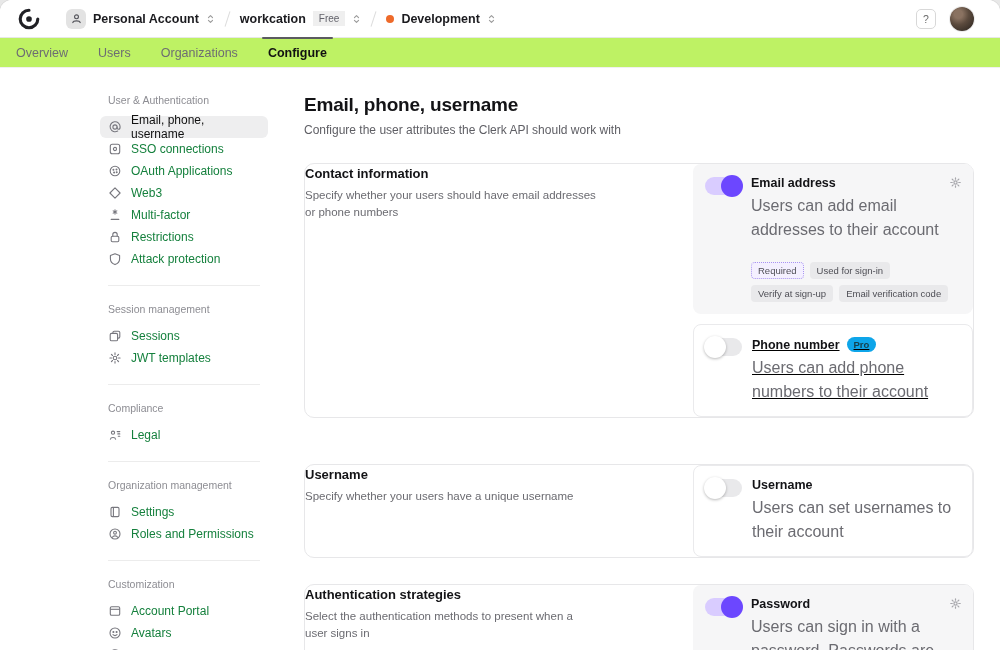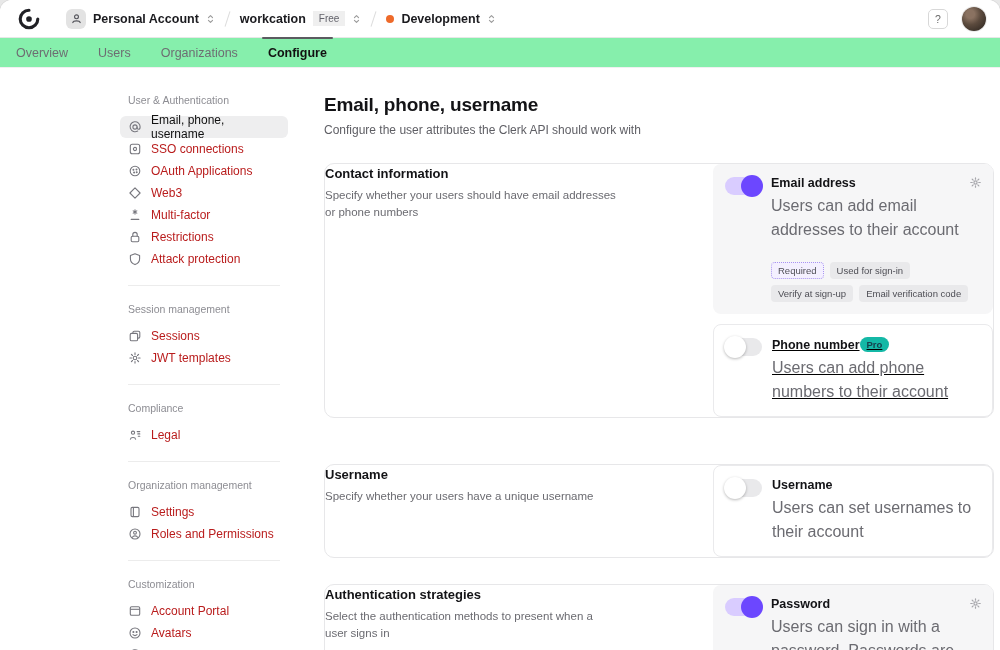--- a/index.html
+++ b/index.html
@@ -2,21 +2,21 @@
 <html><head>
 <meta charset="utf-8">
 <style>
   * { margin:0; padding:0; box-sizing:border-box; }
   html,body { width:1000px; height:650px; overflow:hidden; background:#E8E8E8;
     font-family:"Liberation Sans", sans-serif; -webkit-font-smoothing:antialiased; }
   .app { width:1000px; height:650px; background:#fff; border-radius:12px 12px 0 0;
     overflow:hidden; box-shadow:0 0 0 1px rgba(0,0,0,.05); display:flex; flex-direction:column; }
 
   
-  .topbar { height:38px; flex:none; display:flex; align-items:center; padding:0 14px 0 18px;
+  .topbar { height:38px; flex:none; display:flex; align-items:center; padding:0 26px 0 18px;
     border-bottom:1px solid #E7E7E7; background:#fff; }
   .logo { width:22px; height:22px; margin-right:26px; flex:none; cursor:pointer; }
   .crumb { display:flex; align-items:center; gap:7px; cursor:pointer; }
   .crumb-label { font-size:12.5px; font-weight:600; color:#1b1b1f; }
   .mini-avatar { width:20px; height:20px; border-radius:6px; background:#E3E3E3; color:#55555c;
     display:flex; align-items:center; justify-content:center; }
   .caret { color:#9b9b9b; display:flex; }
   .slash { width:1px; height:16px; background:#DCDCDC; transform:rotate(18deg); margin:0 12px; }
   .free-badge { background:#EFEFEF; color:#62626a; font-size:10px; font-weight:500;
     padding:2px 6px; border-radius:0; }
@@ -24,33 +24,33 @@
   .topbar-spacer { flex:1; }
   .help-btn { width:20px; height:20px; border:1px solid #D8D8D8; border-radius:5px; background:#fff;
     color:#6a6a6a; font-size:10.5px; display:flex; align-items:center; justify-content:center;
     margin-right:14px; cursor:pointer; }
   .user-avatar { width:24px; height:24px; border-radius:50%; cursor:pointer;
     background:radial-gradient(circle at 35% 30%, #8a7261 0 18%, #5c4b3e 45%, #26201c 100%);
     box-shadow:0 0 0 1px rgba(0,0,0,.08); }
 
   
   .tabs { height:30px; flex:none; display:flex; align-items:center; gap:26px; padding:0 14px;
-    border-bottom:1px solid #F0F0F0; background:#86efac; }
+    border-bottom:1px solid #F0F0F0; background:#bef264; }
   .tab { position:relative; font-size:12.5px; color:#6d6d72; cursor:pointer; padding:7px 2px; }
   .tab.active { color:#111; font-weight:600; }
   .tab.active .tab-indicator { content:''; position:absolute; top:-2px; left:-4px; right:-4px;
     height:2px; background:#5b5b60; border-radius:2px; }
 
   
   .main { flex:1; display:flex; padding:26px 0 0 100px; background:#fff; overflow:hidden; }
-  .sidebar { width:188px; flex:none; margin-right:16px;margin-left:20px; }
+  .sidebar { width:188px; flex:none; margin-right:16px; }
   .side-label { font-size:10.5px; color:#8d8d93; margin:0 0 10px 8px; }
   .side-label.later { margin-top:17px; }
   .side-item { display:flex; align-items:center; gap:9px; height:22px; padding:0 8px;
-    border-radius:6px; font-size:12px; color:#b91c1c; cursor:pointer; width:168px; }
+    border-radius:6px; font-size:12px; color:#15803d; cursor:pointer; width:168px; }
   .side-item.active { background:#EEEEEF; color:#111; font-weight:500; }
   .sicon { width:14px; height:14px; color:#77777e; display:flex; align-items:center;
     justify-content:center; flex:none; }
   .side-divider { height:1px; background:#ECECEC; margin:15px 8px 2px 8px; width:152px; }
 
   
   .page { width:614px; }
   .page-title { font-size:19px; font-weight:700; color:#131316; letter-spacing:-.2px; }
   .page-subtitle { font-size:12px; color:#5e5e64; margin-top:7px; }
 
@@ -78,22 +78,22 @@
   .toggle.on .knob { position:absolute; right:-2px; top:-2px; width:22px; height:22px;
     border-radius:50%; background:#6C47FF; }
   .toggle.off { background:#E9E9EB; }
   .toggle.off .knob { position:absolute; left:-2px; top:-2px; width:22px; height:22px;
     border-radius:50%; background:#fff; box-shadow:0 1px 3px rgba(0,0,0,.28); }
 
   .badge-row { display:flex; flex-wrap:wrap; gap:6px; margin-top:20px; }
   .badge { font-size:9.5px; color:#4e4e55; background:#E9E9EB; border-radius:4px;
     padding:3px 7px; white-space:nowrap; }
   .badge.required { background:#F4F0FF; border:1px dotted #A globe894F0; border:1px dotted #A894F0; padding:2px 6px; }
-  .pro-badge { background:#14b8a6; color:#16414e; font-size:9.5px; font-weight:600;
-    padding:2px 7px; border-radius:9px; }
+  .pro-badge { background:#0ea5e9; color:#16414e; font-size:9.5px; font-weight:600;
+    padding:2px 7px; border-radius:9px; margin-left:7px; }
 </style>
 </head>
 <body>
 
 <div class="app">
 
   <header class="topbar">
     <span class="logo">
       <svg viewBox="0 0 24 24" width="22" height="22">
         <path d="M12 2.4a9.6 9.6 0 1 0 9.6 9.6" fill="none" stroke="#212126" stroke-width="3.4" stroke-linecap="round"></path>

